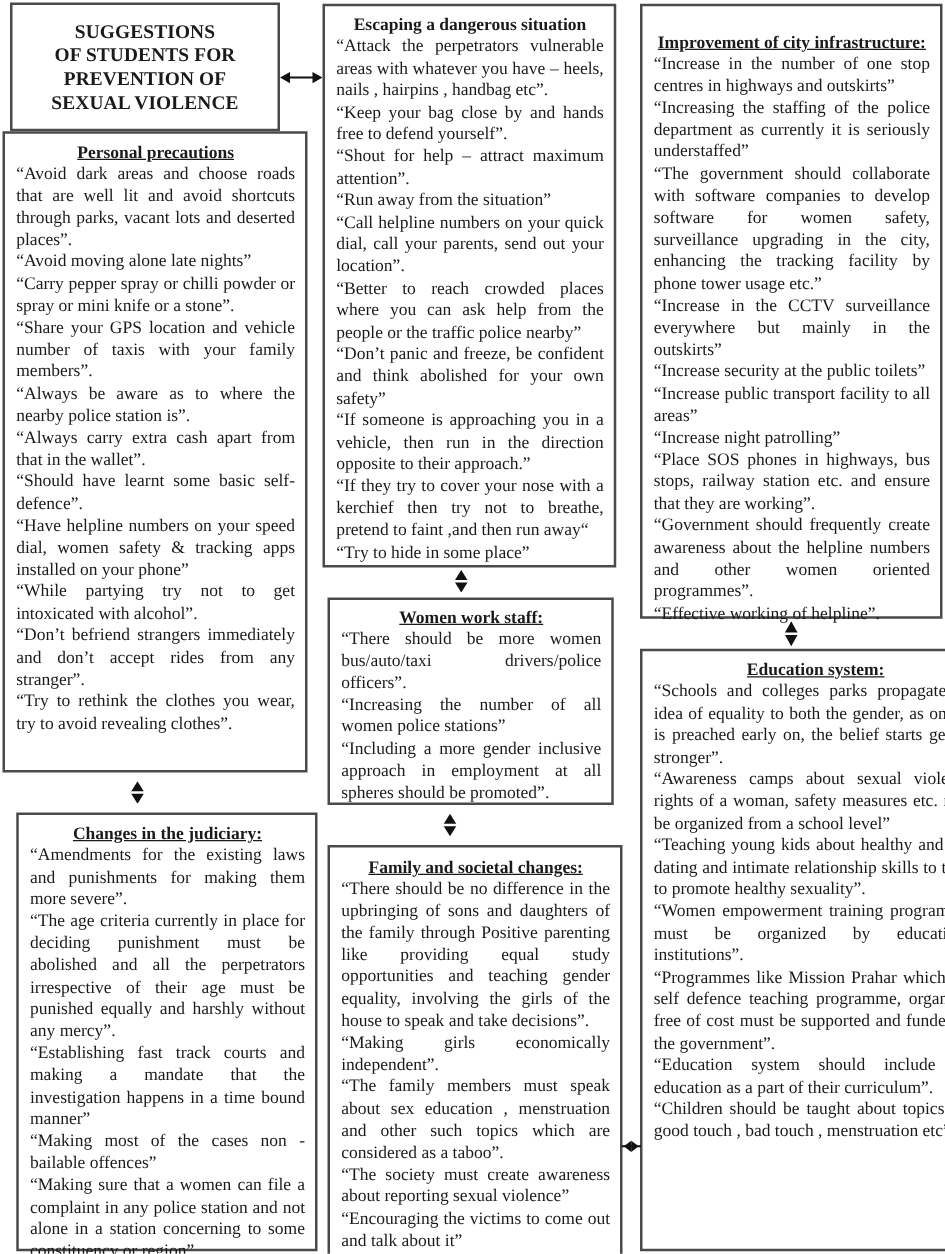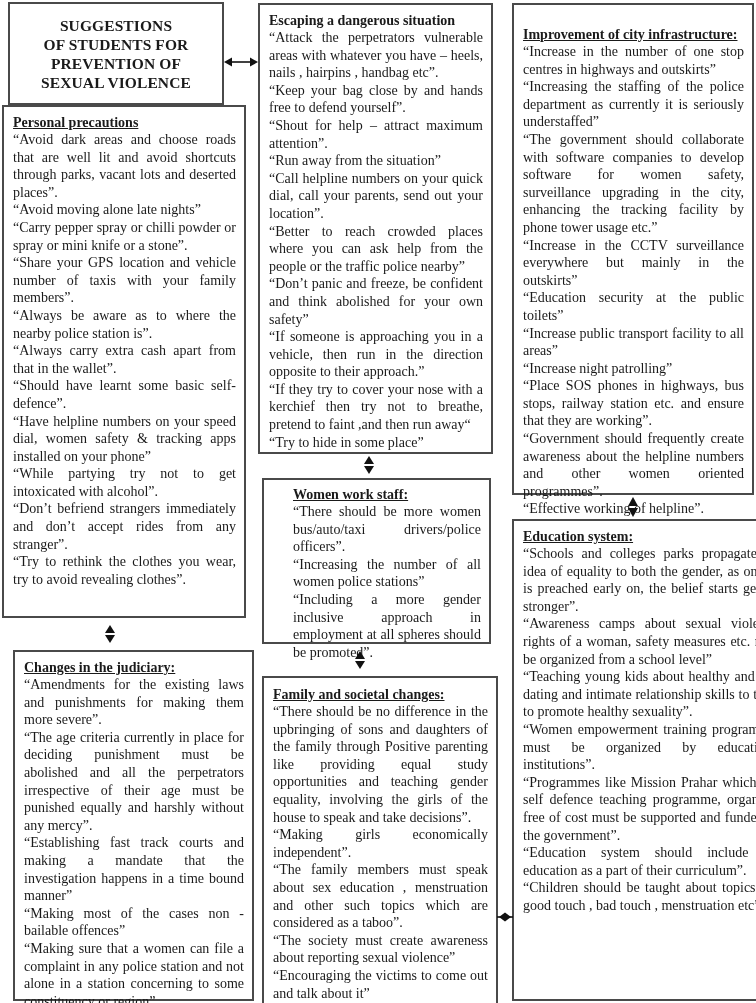--- a/index.html
+++ b/index.html
@@ -2,29 +2,29 @@
 <html><head>
 <meta charset="utf-8">
 <style>
   html, body { margin:0; padding:0; background:#ffffff; }
   body { width:756px; height:1003px; position:relative; overflow:hidden;
          font-family:"Liberation Serif", "DejaVu Serif", serif; color:#1a1a1a; }
   .box { position:absolute; border:2px solid #4a4a4a; background:#fff; box-sizing:border-box; }
   .title-box { left:8px; top:2px; width:216px; height:103px;
                display:flex; flex-direction:column; align-items:center; justify-content:center; }
   .title-line { font-weight:bold; font-size:15.5px; line-height:19px; text-align:center; letter-spacing:0.1px; }
-  .heading { font-weight:bold; font-size:14px; line-height:17px; margin:0 0 0 0; }
+  .heading { font-weight:bold; font-size:14px; line-height:17px; margin:0 0 0 0;text-align:center; }
   .heading.u { text-decoration:underline; }
   .items { margin:0; padding:0; list-style:none; }
   .items li { font-size:14px; line-height:17.6px; text-align:justify; hyphens:none; }
   .inner { padding:5px 8px 4px 9px; }
   #b-personal { left:2px; top:105px; width:244px; height:513px; }
   #b-judiciary { left:13px; top:650px; width:241px; height:351px; }
   #b-escape { left:258px; top:3px; width:235px; height:451px; }
-  #b-women { left:262px; top:478px; width:229px; height:166px;padding-left:20px; }
+  #b-women { left:262px; top:478px; width:229px; height:166px; }
   #b-family { left:262px; top:676px; width:236px; height:423px; }
   #b-city { left:512px; top:3px; width:242px; height:492px; }
   #b-edu { left:512px; top:519px; width:280px; height:482px; }
   #b-personal .inner { padding-top:7px; }
   #b-judiciary .inner { padding-top:7px; }
   #b-escape .inner { padding-top:7px; }
   #b-women .inner { padding-top:6px; }
   #b-family .inner { padding-top:8px; }
   #b-city .inner { padding-top:21px; }
   #b-edu .inner { padding-top:7px; }
@@ -116,21 +116,21 @@
 </div>
 
 <div class="box" id="b-city">
   <div class="inner">
     <div class="heading u">Improvement of city infrastructure:</div>
     <ul class="items">
         <li>“Increase in the number of one stop centres in highways and outskirts”</li>
         <li>“Increasing the staffing of the police department as currently it is seriously understaffed”</li>
         <li>“The government should collaborate with software companies to develop software for women safety, surveillance upgrading in the city, enhancing the tracking facility by phone tower usage etc.”</li>
         <li>“Increase in the CCTV surveillance everywhere but mainly in the outskirts”</li>
-        <li>“Education security at the public toilets”</li>
+        <li>“Increase security at the public toilets”</li>
         <li>“Increase public transport facility to all areas”</li>
         <li>“Increase night patrolling”</li>
         <li>“Place SOS phones in highways, bus stops, railway station etc. and ensure that they are working”.</li>
         <li>“Government should frequently create awareness about the helpline numbers and other women oriented programmes”.</li>
         <li>“Effective working of helpline”.</li>
       </ul>
   </div>
 </div>
 
 <div class="box" id="b-edu">

